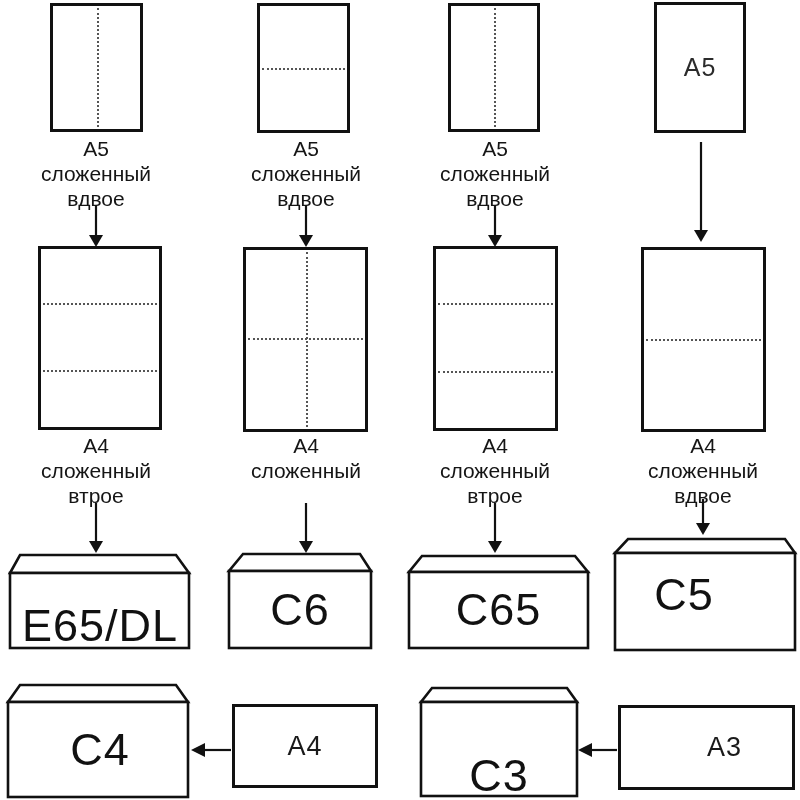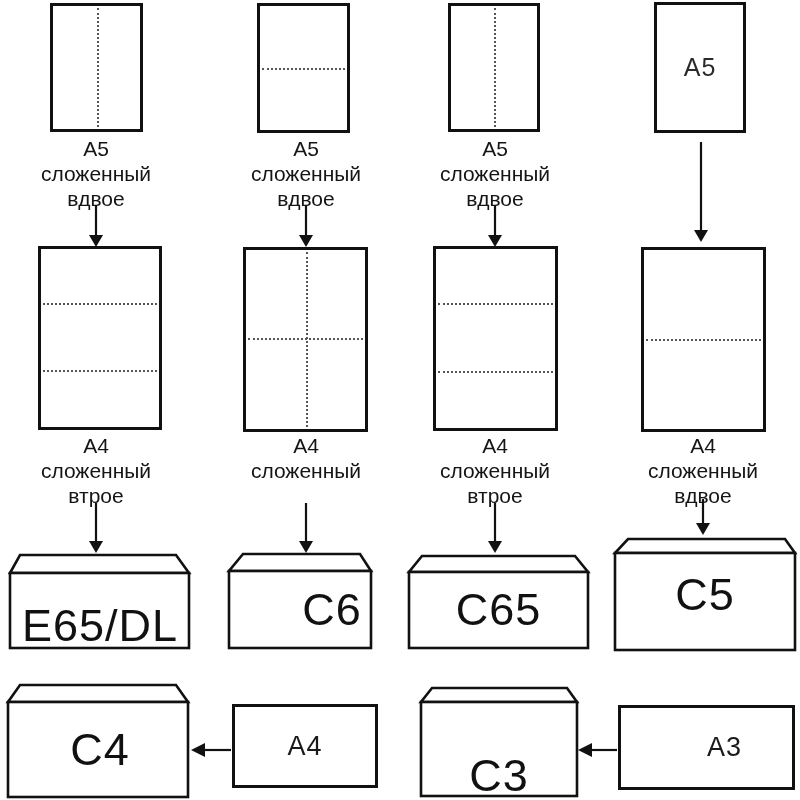--- a/index.html
+++ b/index.html
@@ -78,21 +78,21 @@
     <div>сложенный</div>
   </div>
   <svg class="arrow" style="left:294px;top:503px;" width="24" height="50">
     <line x1="12" y1="0" x2="12" y2="41"></line>
       <polygon points="5,38 19,38 12,50"></polygon>
   </svg>
   <svg class="env" style="left:227px;top:552px;" width="146" height="99" viewBox="0 0 146 99">
     <polygon points="16,2 133,2 144,19 2,19"></polygon>
     <rect x="2" y="19" width="142" height="77"></rect>
   </svg>
-  <div class="env-label" style="left:227px;top:571px;width:146px;height:77px;padding-left:32px;">C6</div>
+  <div class="env-label" style="left:227px;top:571px;width:146px;height:77px;">C6</div>
 
   <div class="paper" style="left:448px;top:3px;width:92px;height:129px;">
     <div class="fold-v" style="left:50%;"></div>
   </div>
   <div class="caption" style="left:410px;top:136px;">
     <div>A5</div>
     <div>сложенный</div>
     <div>вдвое</div>
   </div>
   <svg class="arrow" style="left:483px;top:205px;" width="24" height="42">
@@ -134,21 +134,21 @@
     <div>вдвое</div>
   </div>
   <svg class="arrow" style="left:691px;top:499px;" width="24" height="36">
     <line x1="12" y1="0" x2="12" y2="27"></line>
       <polygon points="5,24 19,24 12,36"></polygon>
   </svg>
   <svg class="env" style="left:613px;top:537px;" width="185" height="116" viewBox="0 0 185 116">
     <polygon points="15,2 172,2 182,16 2,16"></polygon>
     <rect x="2" y="16" width="180" height="97"></rect>
   </svg>
-  <div class="env-label" style="left:613px;top:553px;width:184px;height:84px;">C5</div>
+  <div class="env-label" style="left:592px;top:553px;width:184px;height:84px;">C5</div>
 
   <svg class="env env-highlight" style="left:6px;top:683px;" width="185" height="117" viewBox="0 0 185 117">
     <polygon points="14,2 170,2 182,19 2,19" fill="#f49ca2"></polygon>
     <rect x="2" y="19" width="180" height="95" fill="#f49ca2"></rect>
   </svg>
   <div class="env-label" style="left:6px;top:702px;width:188px;height:95px;">C4</div>
   <svg class="arrow" style="left:191px;top:739px;" width="41" height="22">
     <line x1="40" y1="11" x2="10" y2="11"></line>
       <polygon points="0,11 14,4 14,18"></polygon>
   </svg>

